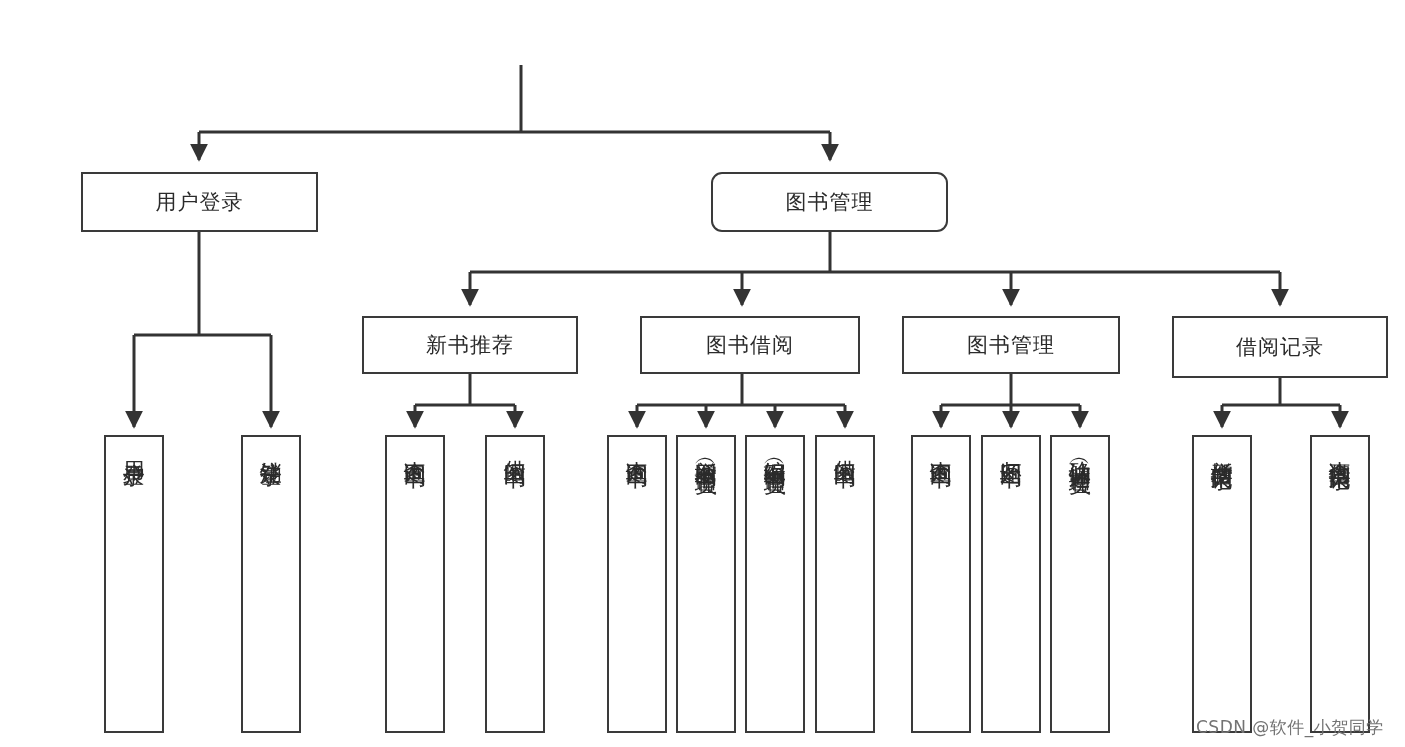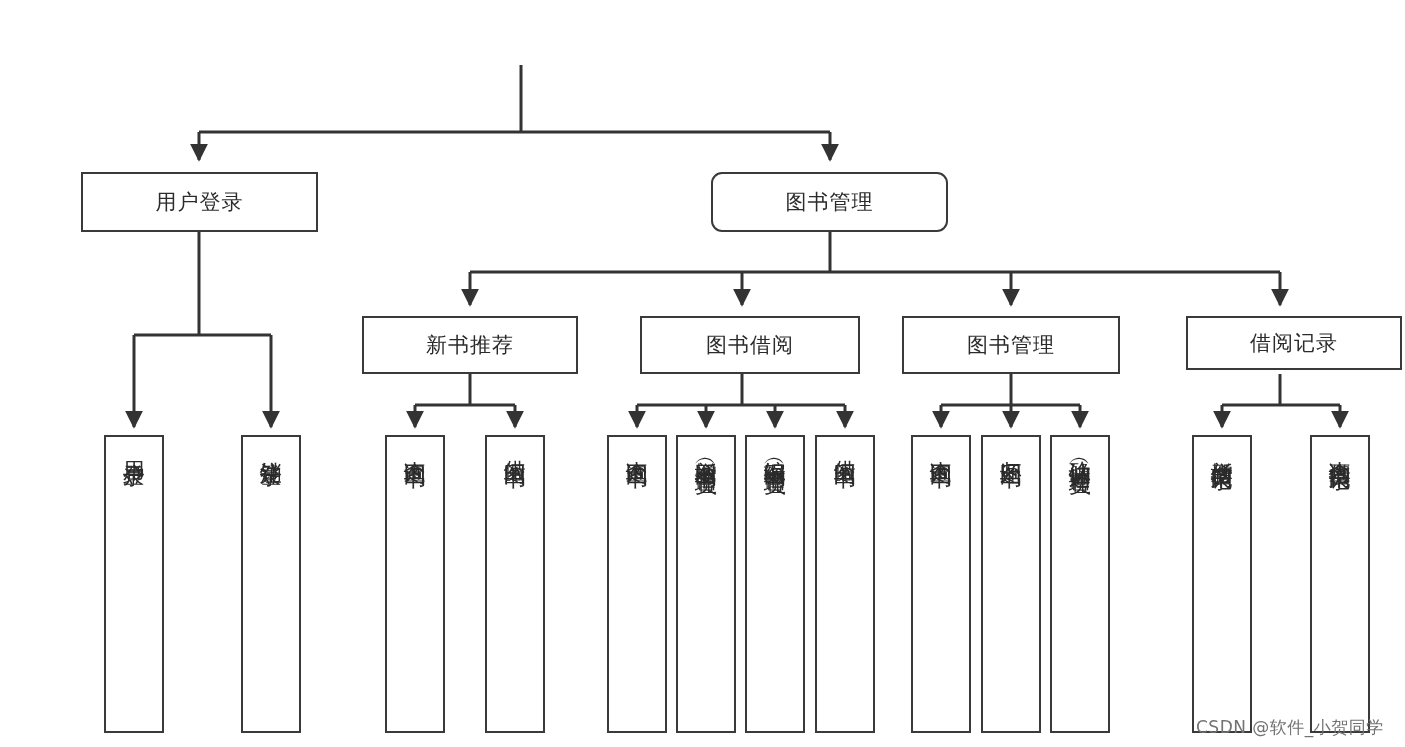--- a/index.html
+++ b/index.html
@@ -128,21 +128,21 @@
 
   <div class="node" style="left:362px; top:316px; width:216px; height:58px;">
     <span class="label">新书推荐</span>
   </div>
   <div class="node" style="left:632px; top:316px; width:220px; height:58px;margin-left:8px;">
     <span class="label">图书借阅</span>
   </div>
   <div class="node" style="left:902px; top:316px; width:218px; height:58px;">
     <span class="label">图书管理</span>
   </div>
-  <div class="node" style="left:1172px; top:316px; width:216px; height:54px;margin-left:14px;">
+  <div class="node" style="left:1172px; top:316px; width:216px; height:62px;">
     <span class="label">借阅记录</span>
   </div>
 
   <div class="node leaf" style="left:104px; top:435px; width:60px; height:298px;">
     <span class="label">用户登录</span>
   </div>
   <div class="node leaf" style="left:241px; top:435px; width:60px; height:298px;">
     <span class="label">注销登录</span>
   </div>
 

